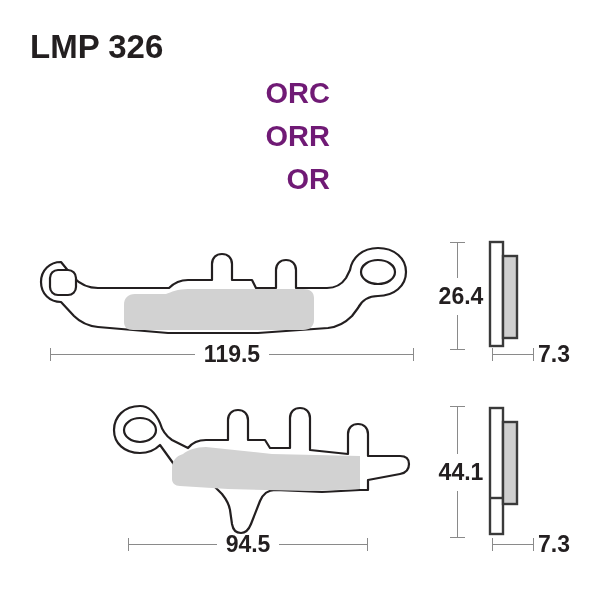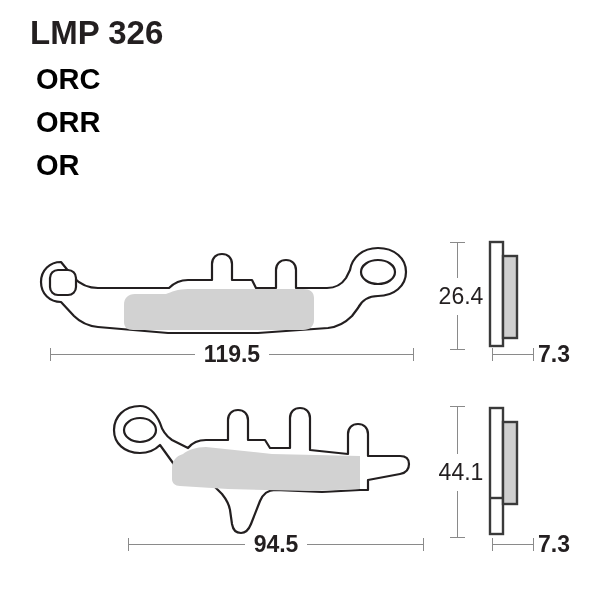--- a/index.html
+++ b/index.html
@@ -13,37 +13,38 @@
     height: 600px;
     background: #ffffff;
     font-family: "Liberation Sans", sans-serif;
     overflow: hidden;
   }
 
   
   .title-block {
     position: absolute;
     left: 30px;
-    top: 16px;
+    top: 30px;
     width: 300px;
   }
   .part-code {
     font-size: 33px;
     font-weight: bold;
     color: #231f20;
     letter-spacing: 0px;
     line-height: 1;
     margin: 0 0 16px 0;
   }
   .compound {
     font-size: 29px;
     font-weight: bold;
-    color: #000000;
+    color: #701a75;
     line-height: 1;
     margin: 0 0 14px 6px;
+    text-align: right;
   }
 
   
   .drawing {
     position: absolute;
   }
   .pad-top-view-1 { left: 28px; top: 232px; width: 400px; height: 120px; }
   .pad-top-view-2 { left: 110px; top: 398px; width: 330px; height: 140px; }
   .side-view-1    { left: 486px; top: 240px; width: 50px;  height: 108px; }
   .side-view-2    { left: 486px; top: 406px; width: 50px;  height: 130px; }
@@ -69,21 +70,21 @@
   }
   .dim-h .label {
     font-size: 23px;
     font-weight: bold;
     color: #231f20;
     padding: 0 9px;
     white-space: nowrap;
     flex: 0 0 auto;
   }
   .dim-119 { left: 50px;  top: 344px; width: 364px; }
-  .dim-94  { left: 128px; top: 534px; width: 296px; }
+  .dim-94  { left: 128px; top: 534px; width: 240px; }
 
   
   .dim-thick {
     position: absolute;
     display: flex;
     align-items: center;
     height: 20px;
   }
   .dim-thick .group {
     display: flex;
@@ -125,21 +126,21 @@
     background: #8a8a8a;
   }
   .dim-v .tick {
     height: 1px;
     width: 15px;
     background: #8a8a8a;
     flex: 0 0 auto;
   }
   .dim-v .label {
     font-size: 23px;
-    font-weight: normal;
+    font-weight: bold;
     color: #231f20;
     padding: 5px 0;
     white-space: nowrap;
     flex: 0 0 auto;
     margin-left: 8px;
   }
   .dim-264 { left: 425px; top: 242px; height: 108px; }
   .dim-362 { left: 425px; top: 406px; height: 132px; }
 
   svg { display: block; overflow: visible; }

